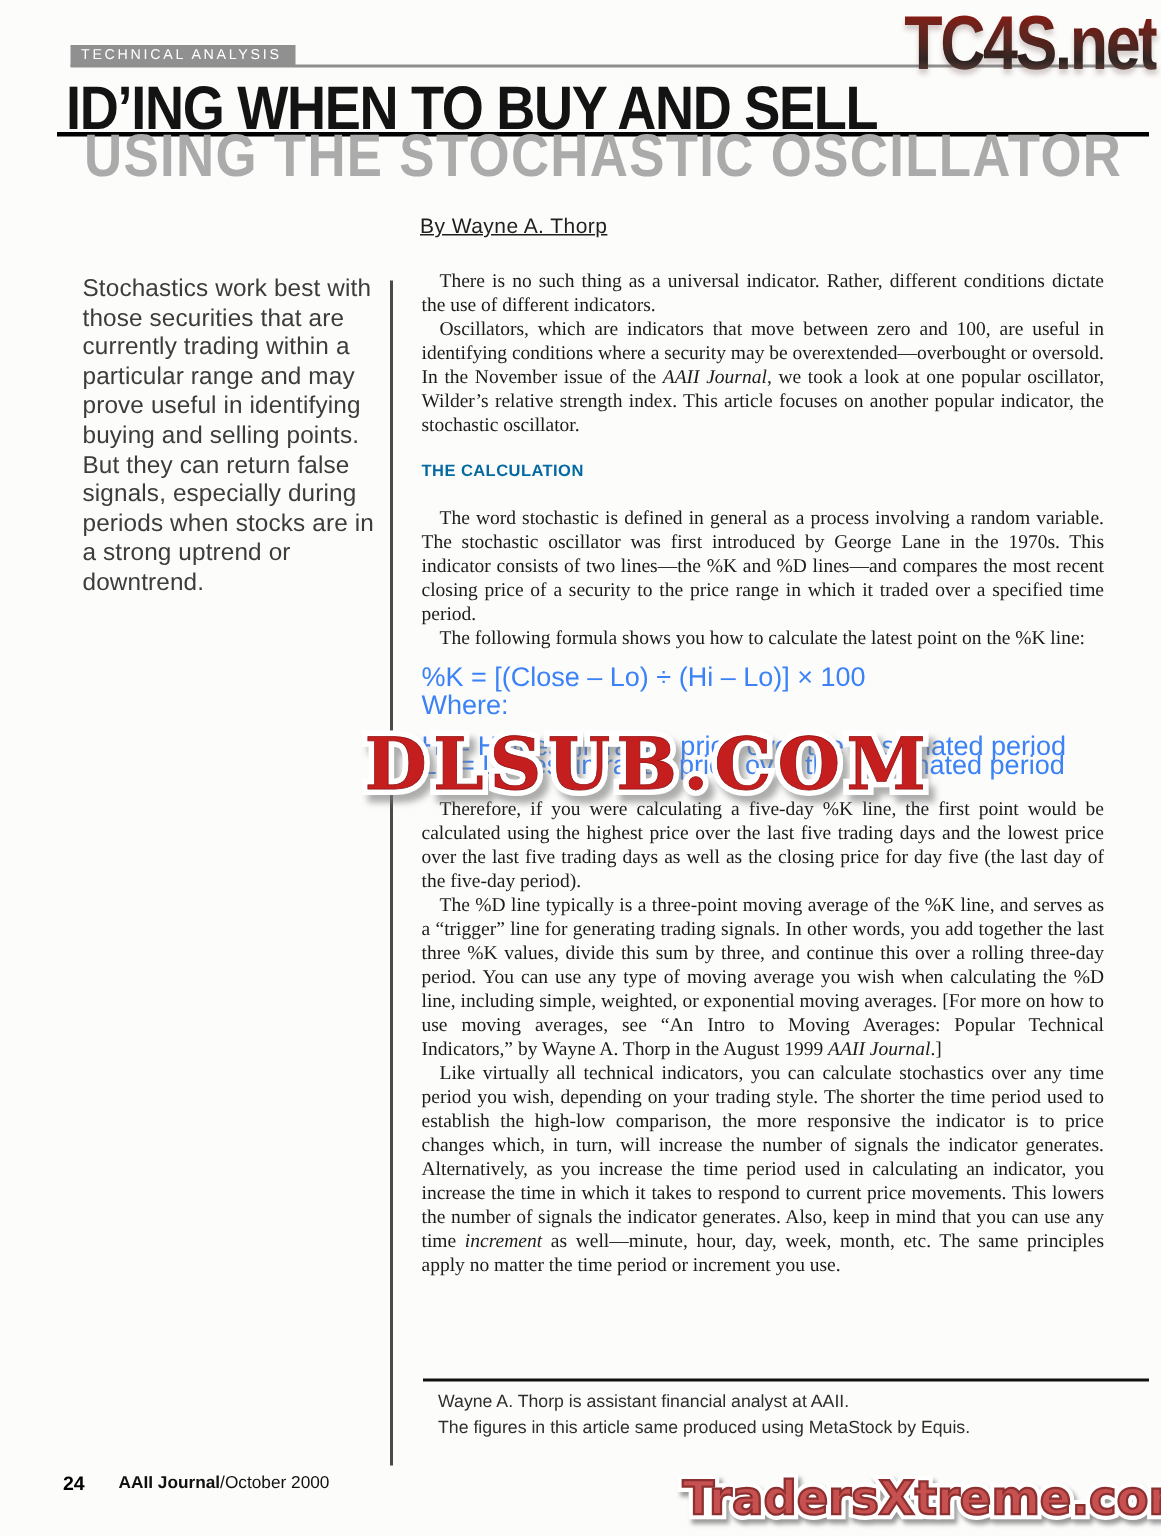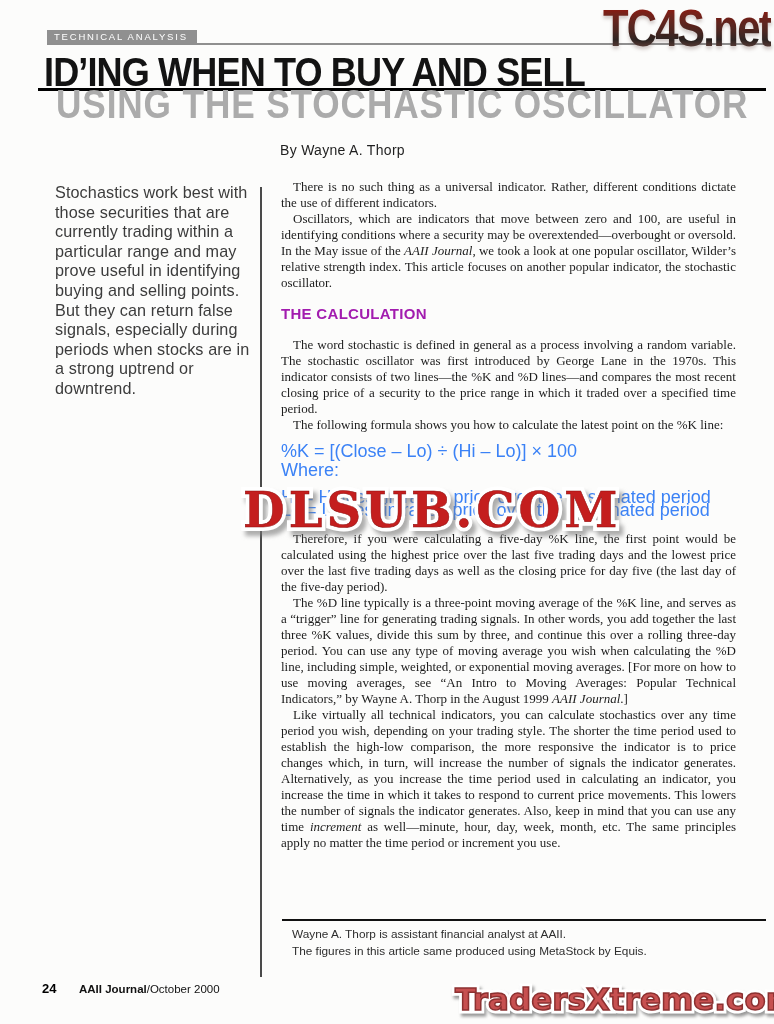--- a/index.html
+++ b/index.html
@@ -27,40 +27,40 @@
     color:#131313; white-space:nowrap;
     transform:scaleX(0.88); transform-origin:left center;
   }
   .title-rule { position:absolute; left:38px; top:88px; width:728px; height:2.5px; background:#000; }
   .subtitle {
     position:absolute; left:56px; top:84px; margin:0;
     font-size:40px; font-weight:900; letter-spacing:1px; line-height:1;
     color:#ababab; white-space:nowrap;
     transform:scaleX(0.88); transform-origin:left center;
   }
-  .byline { position:absolute; left:280px; top:142px; font-size:14px; color:#1f1f1f; letter-spacing:0.3px; }
+  .byline { position:absolute; left:280px; top:142px; font-size:14px; color:#1f1f1f; letter-spacing:0.3px;text-decoration:underline; }
 
   
   .pullquote {
     position:absolute; left:55px; top:183px; width:198px;
     font-size:16.2px; line-height:19.6px; color:#3c3c3c; letter-spacing:0.1px;
   }
   .vdivider { position:absolute; left:260px; top:187px; width:2px; height:790px; background:#4a4a4a; }
 
   
   .article {
     position:absolute; left:281px; top:179px; width:455px;
     font-family:"Liberation Serif", serif;
     font-size:13px; line-height:16px; color:#1c1c1c;
     text-align:justify;
   }
   .article p { margin:0; text-indent:12px; }
   .article h3 {
     font-family:"Liberation Sans", sans-serif;
-    font-size:15px; font-weight:bold; letter-spacing:0.3px; color:#a21caf;
+    font-size:11px; font-weight:bold; letter-spacing:0.3px; color:#0369a1;
     margin:15px 0 15px 0; text-align:left;
   }
   .formula {
     font-family:"Liberation Sans", sans-serif;
     font-size:18px; line-height:13.5px; color:#3b82f6;
     margin:12px 0 13px 0; text-align:left;
   }
   .f-k { margin-bottom:5px; }
   .f-hidden { height:13.5px; }
 
@@ -108,21 +108,21 @@
   <h1 class="title">ID’ING WHEN TO BUY AND SELL</h1>
   <div class="title-rule"></div>
   <h2 class="subtitle">USING THE STOCHASTIC OSCILLATOR</h2>
   <div class="byline">By Wayne A. Thorp</div>
 
   <aside class="pullquote">Stochastics work best with those securities that are currently trading within a particular range and may prove useful in identifying buying and selling points. But they can return false signals, especially during periods when stocks are in a strong uptrend or downtrend.</aside>
   <div class="vdivider"></div>
 
   <main class="article">
     <p><span>There is no such thing as a universal indicator. Rather, different conditions dictate the use of different indicators.</span></p>
-    <p><span>Oscillators, which are indicators that move between zero and 100, are useful in identifying conditions where a security may be overextended—overbought or oversold. In the May issue of the </span><i>AAII Journal</i><span>, we took a look at one popular oscillator, Wilder’s relative strength index. This article focuses on another popular indicator, the stochastic oscillator.</span></p>
+    <p><span>Oscillators, which are indicators that move between zero and 100, are useful in identifying conditions where a security may be overextended—overbought or oversold. In the November issue of the </span><i>AAII Journal</i><span>, we took a look at one popular oscillator, Wilder’s relative strength index. This article focuses on another popular indicator, the stochastic oscillator.</span></p>
     <h3>THE CALCULATION</h3>
     <p><span>The word stochastic is defined in general as a process involving a random variable. The stochastic oscillator was first introduced by George Lane in the 1970s. This indicator consists of two lines—the %K and %D lines—and compares the most recent closing price of a security to the price range in which it traded over a specified time period.</span></p>
     <p><span>The following formula shows you how to calculate the latest point on the %K line:</span></p>
     <div class="formula">
       <div class="f-k">%K = [(Close – Lo) ÷ (Hi – Lo)] × 100</div>
       <div>Where:</div>
       <div class="f-hidden"></div>
       <div>Hi = Highest intraday price over the designated period</div>
       <div>Lo = Lowest intraday price over the designated period</div>
     </div>

